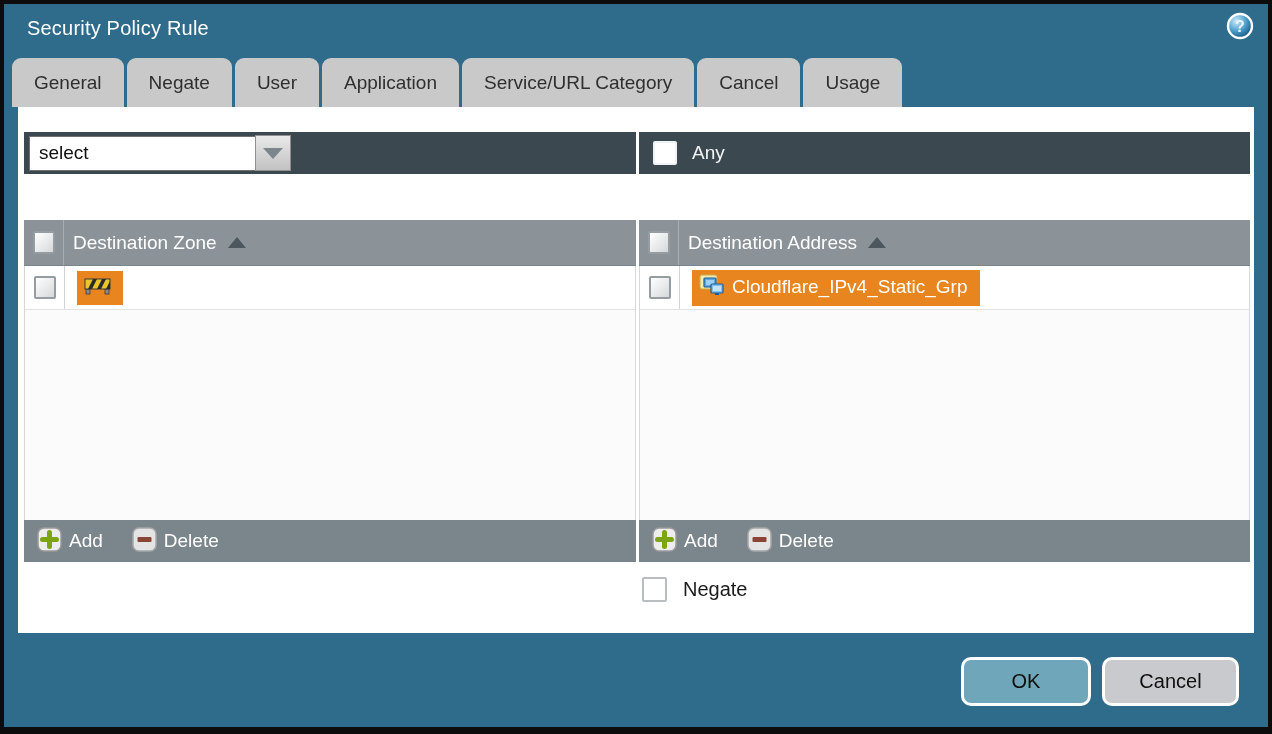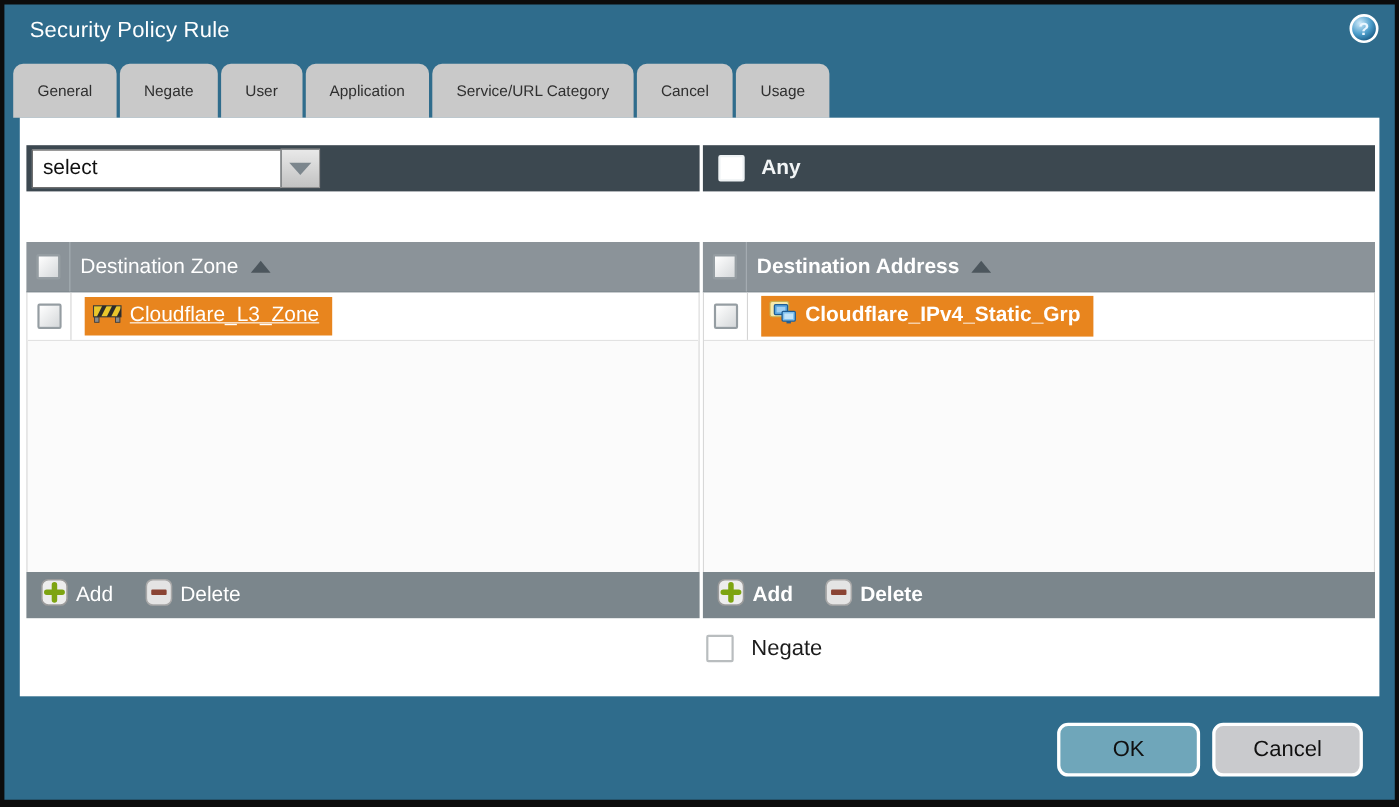--- a/index.html
+++ b/index.html
@@ -20,37 +20,37 @@
     color: #ffffff; font-size: 20px; font-weight: 400; letter-spacing: 0.2px;
   }
   .help-btn { position: absolute; right: 14px; top: 8px; width: 28px; height: 28px; cursor: pointer; }
 
   
   .tabs { position: absolute; left: 8px; top: 54px; display: flex; gap: 3px; }
   .tab {
     height: 49px; line-height: 49px;
     padding: 0 22px;
     background: #c9c9c9; color: #2f2f2f;
-    font-size: 14px;
+    font-size: 19px;
     border-radius: 9px 9px 0 0;
     white-space: nowrap;
     cursor: pointer;
   }
   .tab.active { background: #ffffff; color: #1c1c1c; }
 
   
   .content {
     position: absolute; left: 14px; top: 103px;
     width: 1236px; height: 526px;
     background: #ffffff;
   }
 
   .listbox { position: absolute; top: 25px; height: 430px; display: flex; flex-direction: column; }
   .listbox.left  { left: 6px;  width: 612px; }
-  .listbox.right { left: 621px; width: 611px; font-weight: bold; }
+  .listbox.right { left: 621px; width: 611px; }
 
   .box-header {
     height: 42px; flex: 0 0 42px;
     background: #3c4850;
     display: flex; 
     padding-left: 5px;
   }
   .select-wrap { display: flex; align-items: center; }
   .select-input {
     width: 226px; height: 35px;
@@ -228,21 +228,20 @@
               <span>
                 <svg width="27" height="20" viewBox="0 0 27 20">
                   <rect x="2" y="14" width="4" height="5" fill="#8a8a8a" stroke="#3a3a3a" stroke-width="0.8"></rect>
                   <rect x="21" y="14" width="4" height="5" fill="#8a8a8a" stroke="#3a3a3a" stroke-width="0.8"></rect>
                   <rect x="1" y="4" width="25" height="10" fill="#e9c62b" stroke="#3a3a3a" stroke-width="1"></rect>
                   <path d="M4 14 L9 4 h4 L8 14 Z" fill="#2b2b2b"></path>
                   <path d="M13 14 L18 4 h4 L17 14 Z" fill="#2b2b2b"></path>
                   <path d="M22 14 L26 6 v8 Z" fill="#2b2b2b"></path>
                 </svg>
               </span>
-              <span class="obj-label">Cloudflare_L3_Zone</span>
             </span>
           </div>
         </div>
       </div>
 
       <div class="box-footer">
         <div class="tool-btn add">
           <span>
             <svg width="25" height="25" viewBox="0 0 25 25">
               <rect x="1" y="1" width="23" height="23" rx="6" fill="#ededed" stroke="#9b9b9b" stroke-width="1.5"></rect>

